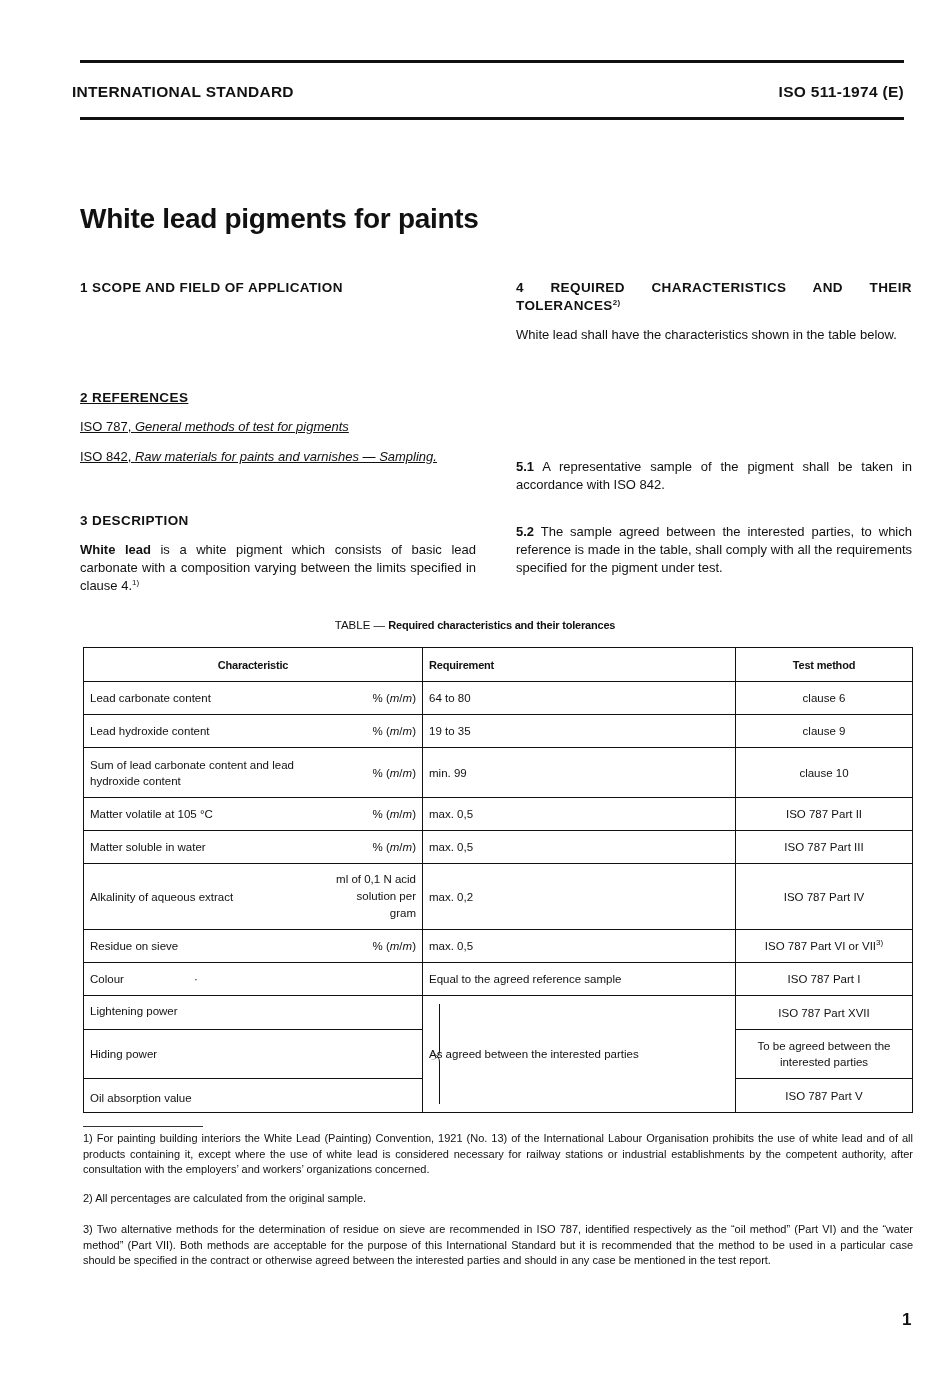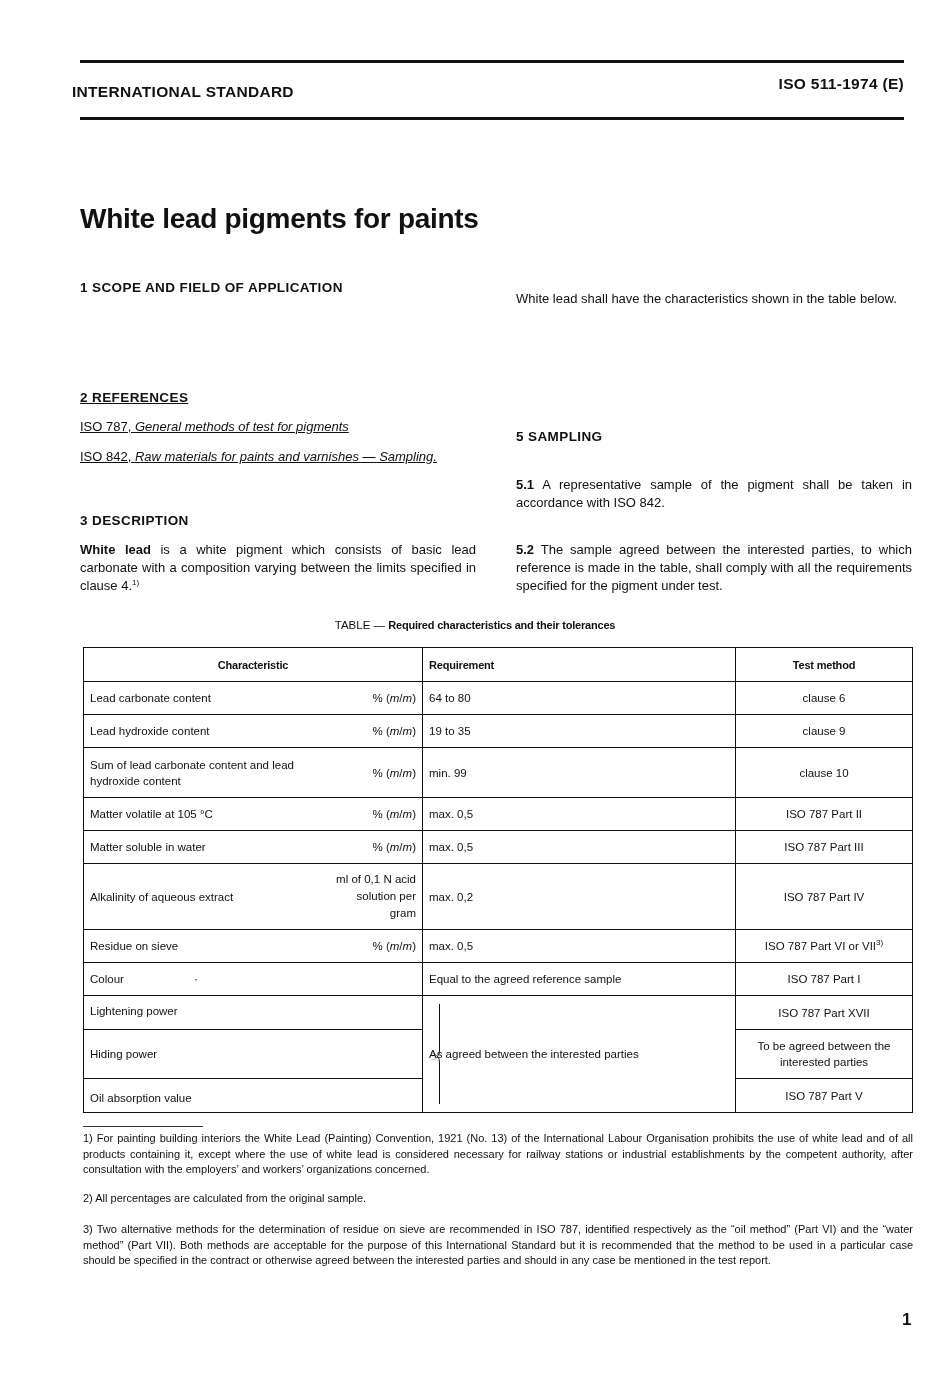--- a/index.html
+++ b/index.html
@@ -27,21 +27,21 @@
   .fn-rule { left:83px; top:1126px; width:120px; height:1px; background:#333; }
   .fn { position:absolute; left:83px; width:830px; font-size:11px; line-height:15.5px; text-align:justify; }
   .brace { position:absolute; border-right:1.5px solid #111; border-radius:0 12px 12px 0; }
   .pgnum { left:902px; top:1310px; font-size:17px; font-weight:bold; }
 </style>
 </head>
 <body>
 
 <div class="rule" style="top:60px;"></div>
 <div class="abs hdr" style="left:72px; top:83px;">INTERNATIONAL STANDARD</div>
-<div class="abs hdr" style="right:46px; top:75px;">ISO 511-1974 (E)</div>
+<div class="abs hdr" style="right:46px; top:83px;">ISO 511-1974 (E)</div>
 <div class="rule" style="top:117px;"></div>
 
 <div class="abs title">White lead pigments for paints</div>
 
 <div class="col" style="left:80px; top:279px;">
   <p class="h2">1  SCOPE AND FIELD OF APPLICATION</p>
 </div>
 
 <div class="col" style="left:80px; top:389px;text-decoration:underline;">
   <p class="h2">2  REFERENCES</p>
@@ -54,25 +54,27 @@
 </div>
 
 <div class="col" style="left:80px; top:512px;">
   <p class="h2">3  DESCRIPTION</p>
   <p class="p" style="margin-top:11px;">
     <b>White lead</b><span> is a white pigment which consists of basic lead carbonate with a composition varying between the limits specified in clause 4.</span><span class="sup">1)</span>
   </p>
 </div>
 
 <div class="col" style="left:516px; top:279px;">
+  <p class="h2" style="text-align:justify; text-align-last:left; word-spacing:14px;">
+    <span>4 REQUIRED CHARACTERISTICS AND THEIR TOLERANCES</span><span class="sup" style="word-spacing:0;">2)</span>
+  </p>
   <p class="p" style="margin-top:11px;">White lead shall have the characteristics shown in the table below.</p>
 </div>
 
 <div class="col" style="left:516px; top:428px;">
-  <p class="h2">5  SAMPLING</p>
   <p class="p" style="margin-top:30px;">
     <b>5.1</b><span>  A representative sample of the pigment shall be taken in accordance with ISO 842.</span>
   </p>
   <p class="p" style="margin-top:29px;">
     <b>5.2</b><span>  The sample agreed between the interested parties, to which reference is made in the table, shall comply with all the requirements specified for the pigment under test.</span>
   </p>
 </div>
 
 <div class="abs tcap">
   <span>TABLE — </span><b>Required characteristics and their tolerances</b>

